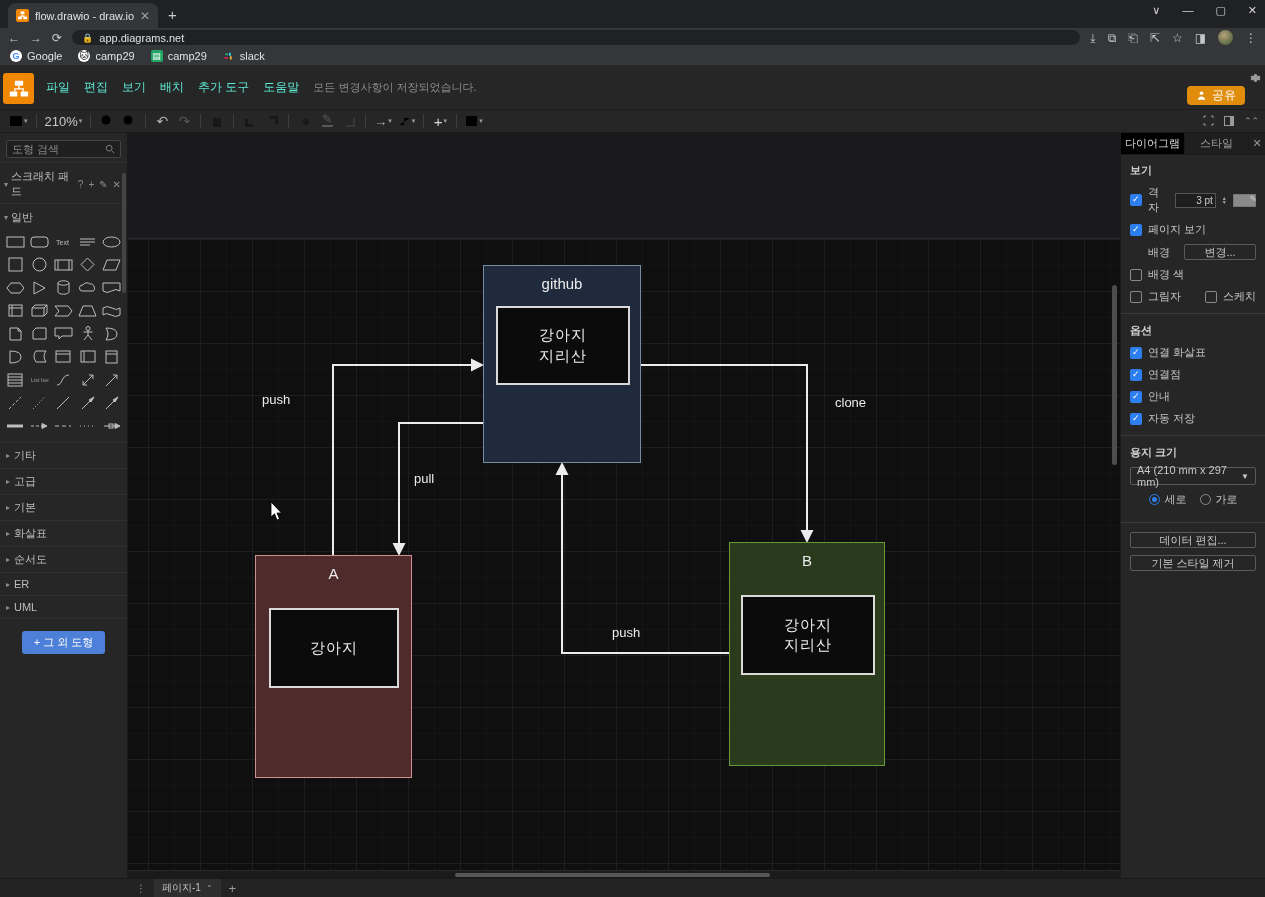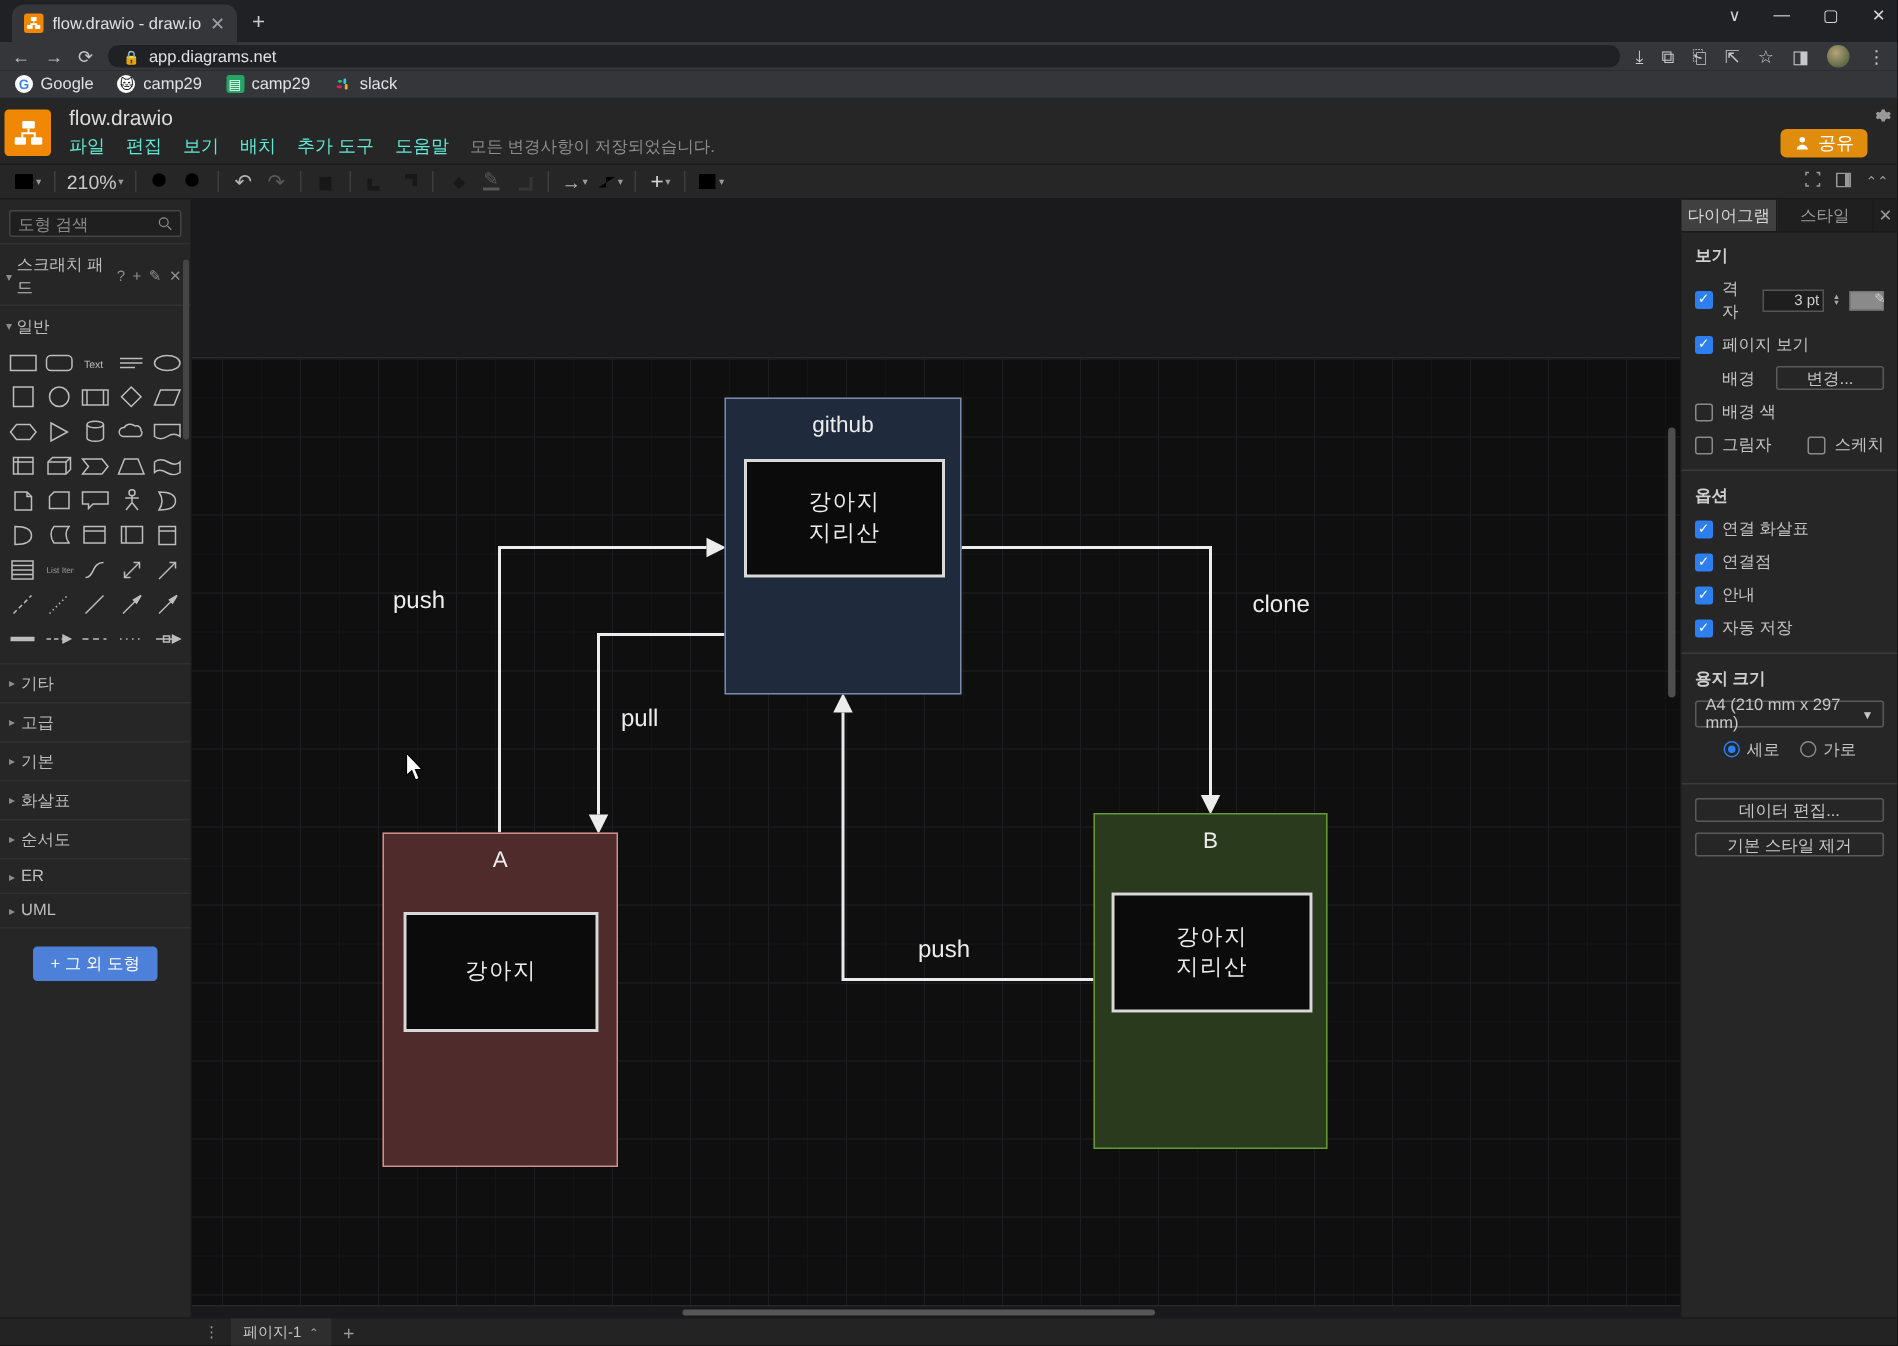--- a/index.html
+++ b/index.html
@@ -77,29 +77,29 @@
       linear-gradient(#151517 1px, transparent 1px),
       linear-gradient(90deg,#151517 1px, transparent 1px);
     background-size:52px 52px,52px 52px,26px 26px,26px 26px;
     background-position:20px 0,20px 0,20px 0,20px 0;
     border-top:1px solid #28292c; border-bottom:1px solid #28292c; }
   .node { position:absolute; border:1px solid; }
   .node-title { position:absolute; top:9px; left:0; right:0; text-align:center; color:#ececec; font-size:15px; }
   .innerbox { position:absolute; background:#0b0b0b; border:2px solid #d9d9d9; display:flex; flex-direction:column;
     align-items:center; justify-content:center; color:#ececec; font-size:15px; line-height:1.35; letter-spacing:1px; }
   .edgesvg { position:absolute; inset:0; }
-  .edgelabel { position:absolute; color:#ececec; font-size:16px; }
+  .edgelabel { position:absolute; color:#ececec; font-size:13px; }
   .vscroll { position:absolute; right:3px; top:152px; width:5px; height:180px; background:#4d4d4d; border-radius:3px; }
   .hscroll { position:absolute; left:327px; top:740px; width:315px; height:4px; background:#565656; border-radius:2px; }
 
   
   .fpanel { width:145px; background:#262626; border-left:1px solid #1a1a1a; font-size:11px; color:#c4c4c4; display:flex; flex-direction:column; }
   .ftabs { display:flex; height:22px; border-bottom:1px solid #1a1a1a; background:#1f1f1f; }
   .ftab { flex:1; display:flex; align-items:center; justify-content:center; color:#9a9a9a; border-right:1px solid #1a1a1a; }
-  .ftab.active { background:#404040; color:#d8d8d8; }
+  .ftab.active { background:#000000; color:#d8d8d8; }
   .ftab-close { width:16px; display:flex; align-items:center; justify-content:center; color:#9a9a9a; }
   .fbody { padding:8px 9px; display:flex; flex-direction:column; gap:7px; }
   .ftitle { color:#cfcfcf; font-weight:bold; font-size:11px; }
   .frow { display:flex; align-items:center; gap:6px; min-height:15px; }
   .cb { width:12px; height:12px; border-radius:2px; flex:none; }
   .cb.on { background:#2d7ff0; position:relative; }
   .cb.on::after { content:"✓"; color:#fff; font-size:9px; position:absolute; left:2px; top:0px; }
   .cb.off { border:1px solid #8a8a8a; }
   .gridsize { margin-left:auto; width:42px; height:15px; background:#1e1e1e; border:1px solid #555; color:#ccc;
     display:flex; align-items:center; justify-content:flex-end; padding-right:2px; font-size:10px; }
@@ -199,21 +199,20 @@
     <svg width="20" height="20" viewBox="0 0 24 24">
         <g fill="#fff">
           <rect x="7" y="2" width="10" height="6" rx="1"></rect>
           <rect x="1" y="15" width="9" height="6" rx="1"></rect>
           <rect x="14" y="15" width="9" height="6" rx="1"></rect>
           <path d="M11.2,8 h1.6 v3 h5 v4 h-1.6 v-2.4 h-8.4 v2.4 h-1.6 v-4 h5z"></path>
         </g>
       </svg>
   </div>
   <div class="headmain">
-    <div class="doc-title">flow.drawio</div>
     <div class="menurow">
       <span class="menuitem">파일</span>
       <span class="menuitem">편집</span>
       <span class="menuitem">보기</span>
       <span class="menuitem">배치</span>
       <span class="menuitem">추가 도구</span>
       <span class="menuitem">도움말</span>
       <span class="savestatus">모든 변경사항이 저장되었습니다.</span>
     </div>
   </div>

